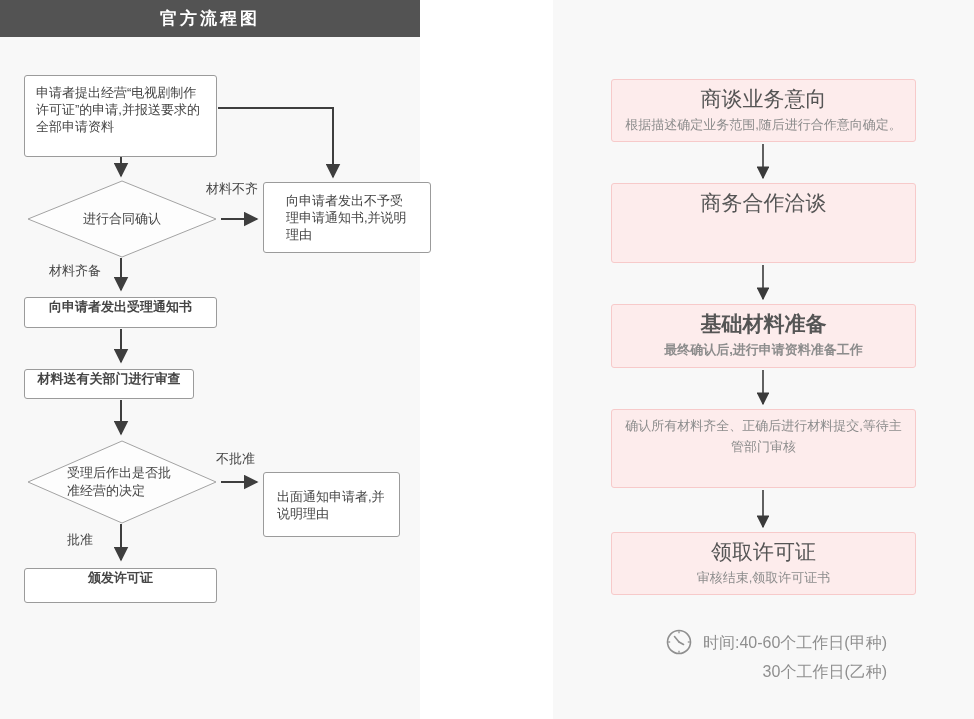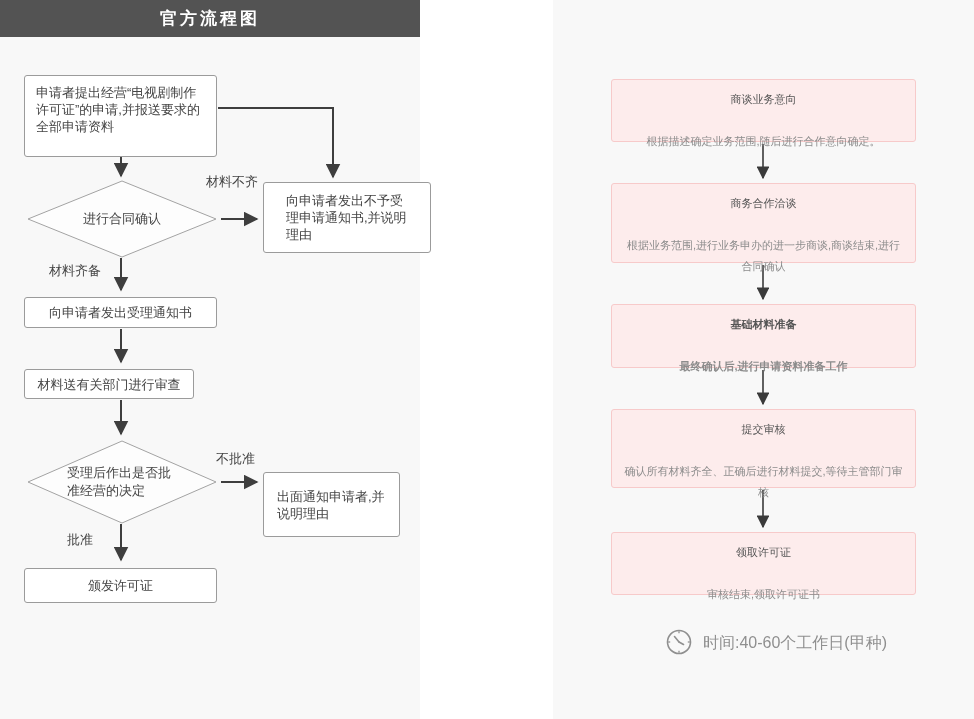--- a/index.html
+++ b/index.html
@@ -19,56 +19,56 @@
   .panel-right .panel-header { background:#fc5254; }
 
   
   .flow-svg { position:absolute; left:0; top:0; }
 
   
   .fbox { position:absolute; background:#ffffff; border:1px solid #9b9b9b; border-radius:3px;
     color:#454545; font-size:13px; line-height:17px; }
   .fbox-apply  { left:24px;  top:75px;  width:193px; height:82px; padding:8px 11px; }
   .fbox-reject { left:263px; top:182px; width:168px; height:71px; padding:9px 22px; }
-  .fbox-center { display:flex; align-items:center; justify-content:center; text-align:center; }
+  .fbox-center { display:flex; justify-content:center; text-align:center;font-weight:bold; }
   .fbox-accept { left:24px; top:297px; width:193px; height:31px; }
   .fbox-review { left:24px; top:369px; width:170px; height:30px; }
   .fbox-issue  { left:24px; top:568px; width:193px; height:35px; }
   .fbox-notify { left:263px; top:472px; width:137px; height:65px; padding:8px 13px;
     display:flex; align-items:center; }
 
   .dtext { position:absolute; display:flex; align-items:center; justify-content:center;
     color:#454545; font-size:13px; line-height:18px; text-align:center; }
   .dtext-1 { left:28px; top:181px; width:188px; height:76px; }
   .dtext-2 { left:28px; top:441px; width:188px; height:82px; }
   .dtext-2 .inner { width:110px; text-align:left; }
 
   .flabel { position:absolute; color:#454545; font-size:13px; white-space:nowrap; }
-  .flabel-incomplete { left:206px; top:173px; }
+  .flabel-incomplete { left:206px; top:180px; }
   .flabel-complete   { left:49px;  top:262px; }
   .flabel-notapproved{ left:216px; top:450px; }
   .flabel-approved   { left:67px;  top:531px; }
 
   
   .vs-line { position:absolute; width:1px; background:#e9e9e9; left:488px; }
   .vs-line-top { top:175px; height:96px; }
   .vs-line-bottom { top:422px; height:86px; }
   .vs-dot { position:absolute; width:9px; height:9px; border-radius:50%; background:#e3e3e3; left:484px; }
   .vs-dot-top { top:271px; }
   .vs-dot-bottom { top:412px; }
   .vs-badge { position:absolute; left:443px; top:298px; width:91px; height:91px; border-radius:50%;
     background:#f5504e; border:7px solid #fcd7d7;
     display:flex; align-items:center; justify-content:center;
     color:#ffffff; font-size:33px; font-weight:400; letter-spacing:1px; }
 
   
   .rstep { position:absolute; left:58px; width:305px; background:#fdecec; border:1px solid #f7caca;
     border-radius:3px; text-align:center; }
-  .rstep .rtitle { font-size:11px; color:#555555; line-height:20px; margin-top:9px; }
-  .rstep .rdesc  { font-size:11px; color:#8c8c8c; line-height:21px; margin:22px auto 0 auto; max-width:281px; }
+  .rstep .rtitle { font-size:21px; color:#555555; line-height:20px; margin-top:9px; }
+  .rstep .rdesc  { font-size:13px; color:#8c8c8c; line-height:21px; margin:5px auto 0 auto; max-width:281px; }
   .rstep-1 { top:79px;  height:63px; }
   .rstep-2 { top:183px; height:80px; }
   .rstep-3 { top:304px; height:64px;font-weight:bold; }
   .rstep-4 { top:409px; height:79px; }
   .rstep-5 { top:532px; height:63px; }
 
   .time-row { position:absolute; left:113px; top:628px; display:flex; color:#8f8f8f; }
   .time-row .clock { margin-top:1px; }
   .time-text { margin-left:11px; font-size:16px; line-height:29px; white-space:nowrap;text-align:right; }
   .time-text .line2 { padding-left:50px; }
@@ -166,47 +166,46 @@
       <line x1="210" y1="490" x2="210" y2="527" stroke="#3a3a3a" stroke-width="1.6" marker-end="url(#arr2)"></line>
     </svg>
 
     <div class="rstep rstep-1">
       <div class="rtitle">商谈业务意向</div>
       <div class="rdesc">根据描述确定业务范围,随后进行合作意向确定。</div>
     </div>
 
     <div class="rstep rstep-2">
       <div class="rtitle">商务合作洽谈</div>
-      <div class="rdesc">根据业务范围,进行业务申办的进一步商谈,商谈结束,进行合同确认</div>
     </div>
 
     <div class="rstep rstep-3">
       <div class="rtitle">基础材料准备</div>
       <div class="rdesc">最终确认后,进行申请资料准备工作</div>
     </div>
 
     <div class="rstep rstep-4">
-      <div class="rtitle">提交审核</div>
       <div class="rdesc">确认所有材料齐全、正确后进行材料提交,等待主管部门审核</div>
     </div>
 
     <div class="rstep rstep-5">
       <div class="rtitle">领取许可证</div>
       <div class="rdesc">审核结束,领取许可证书</div>
     </div>
 
     <div class="time-row">
       <svg class="clock" width="26" height="26" viewBox="0 0 26 26">
         <circle cx="13" cy="13" r="11.5" fill="none" stroke="#8f8f8f" stroke-width="1.6"></circle>
         <line x1="13" y1="13" x2="8.5" y2="7.5" stroke="#8f8f8f" stroke-width="1.6" stroke-linecap="round"></line>
         <line x1="13" y1="13" x2="17.5" y2="15.5" stroke="#8f8f8f" stroke-width="1.6" stroke-linecap="round"></line>
         <line x1="13" y1="2.2" x2="13" y2="4.2" stroke="#8f8f8f" stroke-width="1.3"></line>
         <line x1="13" y1="21.8" x2="13" y2="23.8" stroke="#8f8f8f" stroke-width="1.3"></line>
         <line x1="2.2" y1="13" x2="4.2" y2="13" stroke="#8f8f8f" stroke-width="1.3"></line>
         <line x1="21.8" y1="13" x2="23.8" y2="13" stroke="#8f8f8f" stroke-width="1.3"></line>
       </svg>
       <div class="time-text">
         <div class="line1">时间:40-60个工作日(甲种)</div>
+        <div class="line2">30个工作日(乙种)</div>
       </div>
     </div>
   </div>
 
 </div>
 
 </body></html>

